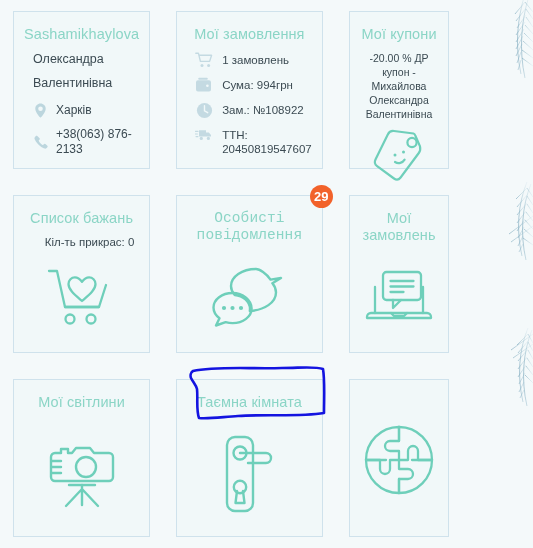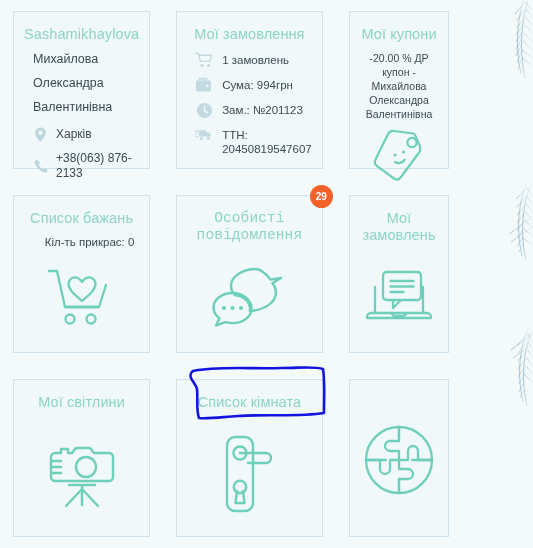--- a/index.html
+++ b/index.html
@@ -161,21 +161,21 @@
   
   .badge {
     position: absolute;
     top: -11px;
     right: -11px;
     width: 23px;
     height: 23px;
     border-radius: 50%;
     background: #f2622a;
     color: #ffffff;
-    font-size: 10px;
+    font-size: 13px;
     font-weight: bold;
     display: flex;
     align-items: center;
     justify-content: center;
     z-index: 5;
     line-height: 1;
   }
 
   
   #annotation-overlay {
@@ -220,21 +220,20 @@
       <path d="M16 20 L 38 4 M18 28 L 38 14"></path>
     </g>
   </g>
 </svg>
 
 <div id="cabinet-grid">
 
   <div class="card">
     <div class="card-title">Sashamikhaylova</div>
     <div class="profile-body">
-      <div class="profile-line">Михайлова</div>
       <div class="profile-line">Олександра</div>
       <div class="profile-line name2">Валентинівна</div>
       <div class="icon-row">
         <span class="mini-icon">
           <svg width="13" height="15" viewBox="0 0 13 15" fill="currentColor">
             <path d="M6.5 0.6C3.6 0.6 1.3 2.9 1.3 5.7c0 3.6 4.5 8.4 4.7 8.6.3.3.7.3 1 0 .2-.2 4.7-5 4.7-8.6 0-2.8-2.3-5.1-5.2-5.1zm0 7.4a2.3 2.3 0 1 1 0-4.6 2.3 2.3 0 0 1 0 4.6z"></path>
           </svg>
         </span>
         <span class="row-text">Харків</span>
       </div>
@@ -271,21 +270,21 @@
         </span>
         <span class="row-text">Сума: 994грн</span>
       </div>
       <div class="order-row">
         <span class="order-icon">
           <svg width="17" height="17" viewBox="0 0 17 17" fill="currentColor">
             <circle cx="8.5" cy="8.5" r="7.6"></circle>
             <path d="M8.5 3.8v5l3.2 1.9" stroke="#f1f8f9" stroke-width="1.4" fill="none" stroke-linecap="round"></path>
           </svg>
         </span>
-        <span class="row-text">Зам.: №201123</span>
+        <span class="row-text">Зам.: №108922</span>
       </div>
       <div class="order-row">
         <span class="order-icon">
           <svg width="18" height="14" viewBox="0 0 18 14" fill="currentColor">
             <path d="M4 2.2h7v6.4H4zM11 4.4h2.8l2.2 2.6v1.6H11z"></path>
             <circle cx="6.3" cy="10.4" r="1.6"></circle>
             <circle cx="13.4" cy="10.4" r="1.6"></circle>
             <path d="M0.4 3.4h2.6M0 6h2.4M1 8.6h2" stroke="currentColor" stroke-width="1.1" stroke-linecap="round"></path>
           </svg>
         </span>
@@ -360,21 +359,21 @@
         <path d="M10 14 h6 v-4 h7 v4 h4 l4-5 h14 l4 5 h15 c2.2 0 4 1.8 4 4 v20 c0 2.2-1.8 4-4 4 H10 c-2.2 0-4-1.8-4-4 V18 c0-2.2 1.8-4 4-4 z"></path>
         <circle cx="41" cy="28" r="10"></circle>
         <path d="M7 22 h9 M7 28 h9 M7 34 h9"></path>
         <path d="M24 46 h26"></path>
         <path d="M37 46 v20 M37 50 L 21 67 M37 50 L 53 67"></path>
       </svg>
     </div>
   </div>
 
   <div class="card">
-    <div class="card-title">Список кімната</div>
+    <div class="card-title">Таємна кімната</div>
     <div class="big-icon">
       <svg width="62" height="78" viewBox="0 0 62 78" fill="none" stroke="currentColor" stroke-width="2.4" stroke-linecap="round" stroke-linejoin="round">
         <path d="M17 2 h10 c4.4 0 8 3.6 8 8 v58 c0 4.4-3.6 8-8 8 H17 c-4.4 0-8-3.6-8-8 V10 c0-4.4 3.6-8 8-8 z"></path>
         <circle cx="22" cy="18" r="6.5"></circle>
         <path d="M22 18 h26 c2.8 0 5 2.2 5 5 s-2.2 5-5 5 H30"></path>
         <circle cx="22" cy="52" r="6.2"></circle>
         <path d="M19 56 l-1.5 12 h9 L25 56"></path>
       </svg>
     </div>
   </div>

